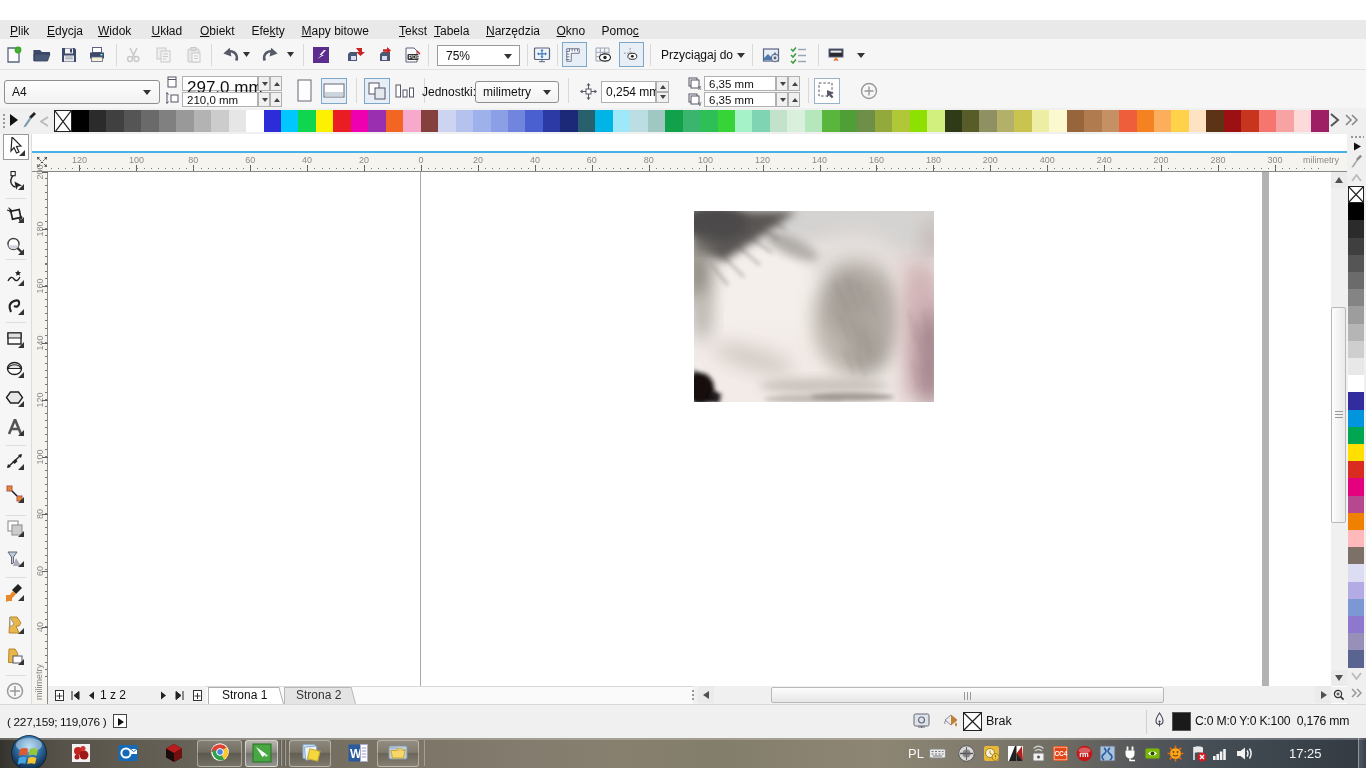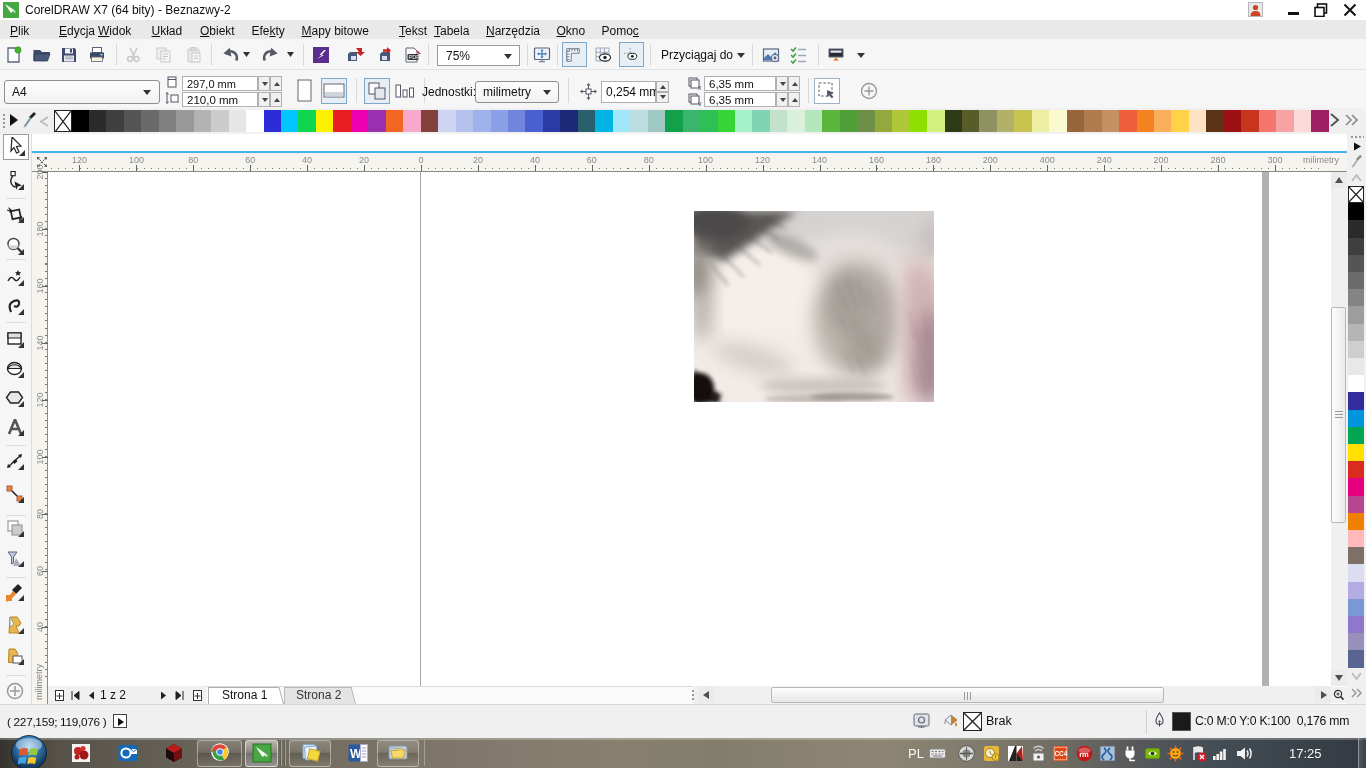--- a/index.html
+++ b/index.html
@@ -10,45 +10,23 @@
 .field{position:absolute;background:#fff;border:1px solid #ababab}
 .sw{position:absolute;width:18px;height:22px}
 .tick{position:absolute;width:1px;background:#606060}
 .rnum{position:absolute;font-size:9px;color:#8a8a8a;transform:translateX(-50%)}
 .vnum{position:absolute;font-size:9px;color:#8a8a8a;transform:rotate(-90deg);transform-origin:center}
 .mi{position:absolute;top:3px;height:16px;line-height:16px}
 svg{display:block}
 </style></head><body>
 <div id="root">
 
-<div class="a" style="left:0;top:0;width:1366px;height:20px;background:#fff">
- <svg class="a" style="left:3px;top:2px" width="16" height="16" viewBox="0 0 16 16">
-  <rect x="0" y="0" width="16" height="16" fill="#47a842"></rect>
-  <path d="M2 2 L11 8 L8 11 Z" fill="#fff"></path>
-        <path d="M2 2 L13 9.5 L11.5 11 Z" fill="#e8f5e8" opacity="0.7"></path>
- </svg>
- <span class="lbl" style="left:25px;top:3px;font-size:12px">CorelDRAW X7 (64 bity) - Beznazwy-2</span>
- <span class="a" style="left:1248px;top:2px;width:15px;height:15px;background:#e8e8ea;border:1px solid #b8b8bc">
-   <svg width="13" height="13" viewBox="0 0 13 13">
-          <circle cx="6.5" cy="4.5" r="2.6" fill="#cc4422"></circle>
-          <path d="M1.5 13 Q1.5 8 6.5 8 Q11.5 8 11.5 13 Z" fill="#cc4422"></path>
-        </svg>
- </span>
- <div class="a" style="left:1288px;top:12px;width:11px;height:3px;background:#111"></div>
- <svg class="a" style="left:1314px;top:3px" width="14" height="14" viewBox="0 0 14 14">
-  <rect x="3.5" y="1" width="9" height="9" fill="none" stroke="#111" stroke-width="1.6"></rect>
-  <rect x="1" y="4.5" width="9" height="9" fill="#fff" stroke="#111" stroke-width="1.6"></rect>
- </svg>
- <svg class="a" style="left:1343px;top:3px" width="14" height="14" viewBox="0 0 14 14">
-  <path d="M1.5 1.5 L12.5 12.5 M12.5 1.5 L1.5 12.5" stroke="#111" stroke-width="2"></path>
- </svg>
-</div>
 <div class="a" style="left:0;top:20px;width:1366px;height:19px;background:#e9e9e9">
       <span class="mi" style="left:10px"><u>P</u>lik</span>
-      <span class="mi" style="left:59px"><u>E</u>dycja</span>
+      <span class="mi" style="left:47px"><u>E</u>dycja</span>
       <span class="mi" style="left:98px"><u>W</u>idok</span>
       <span class="mi" style="left:151.5px"><u>U</u>kład</span>
       <span class="mi" style="left:200px"><u>O</u>biekt</span>
       <span class="mi" style="left:251.5px">Efe<u>k</u>ty</span>
       <span class="mi" style="left:301.5px"><u>M</u>apy bitowe</span>
       <span class="mi" style="left:399px"><u>T</u>ekst</span>
       <span class="mi" style="left:434px"><u>T</u>abela</span>
       <span class="mi" style="left:486px"><u>N</u>arzędzia</span>
       <span class="mi" style="left:556.5px"><u>O</u>kno</span>
       <span class="mi" style="left:601.5px">Pomo<u>c</u></span>
@@ -200,21 +178,21 @@
       </div>
       <svg class="a" style="left:166px;top:6px" width="13" height="13">
         <rect x="2" y="1" width="8" height="10" fill="#fff" stroke="#556"></rect>
         <path d="M2 3.5 h8" stroke="#556"></path>
       </svg>
       <svg class="a" style="left:166px;top:22px" width="13" height="13">
         <path d="M1 1 v10 m-1.5-8.5 l1.5-2 1.5 2 m-3 7 l1.5 2 1.5-2" stroke="#556" fill="none"></path>
         <rect x="5" y="3" width="7" height="7" fill="#fff" stroke="#556"></rect>
       </svg>
       <div class="field" style="left:182px;top:6px;width:76px;height:15px;border-color:#b0b0b0">
-        <span class="lbl" style="left:4px;top:1px;font-size:11px">297,0 mm</span>
+        <span class="lbl" style="left:4px;top:1px;font-size:17px">297,0 mm</span>
       </div>
       <div class="a" style="left:258px;top:6px;width:12px;height:15px;background:#f0f0f0;border:1px solid #b0b0b0">
         <svg class="a" style="left:2.5px;top:5px" width="7" height="5">
           <path d="M0 0 h6 l-3 4z" fill="#444"></path>
         </svg>
       </div>
       <div class="a" style="left:270px;top:6px;width:12px;height:15px;background:#f0f0f0;border:1px solid #b0b0b0">
         <svg class="a" style="left:2.5px;top:5px" width="7" height="5">
           <path d="M0 4 h6 l-3 -4z" fill="#444"></path>
         </svg>

